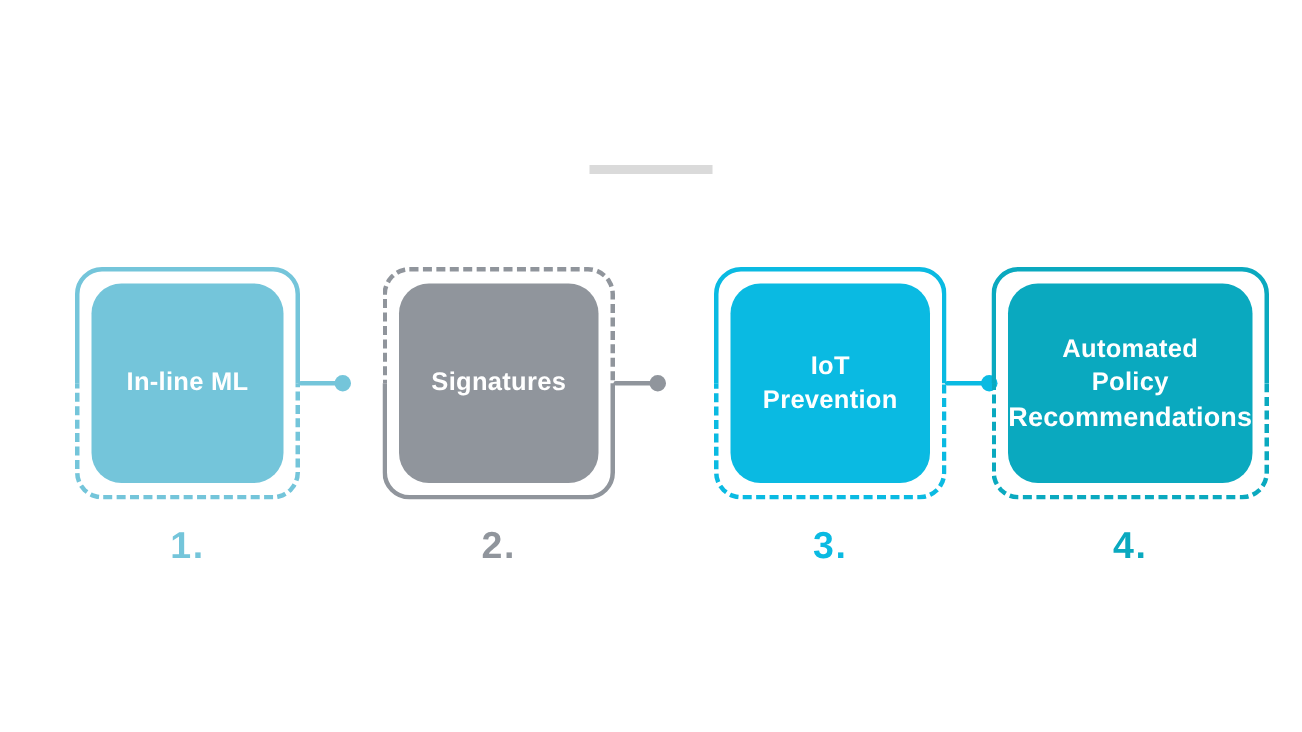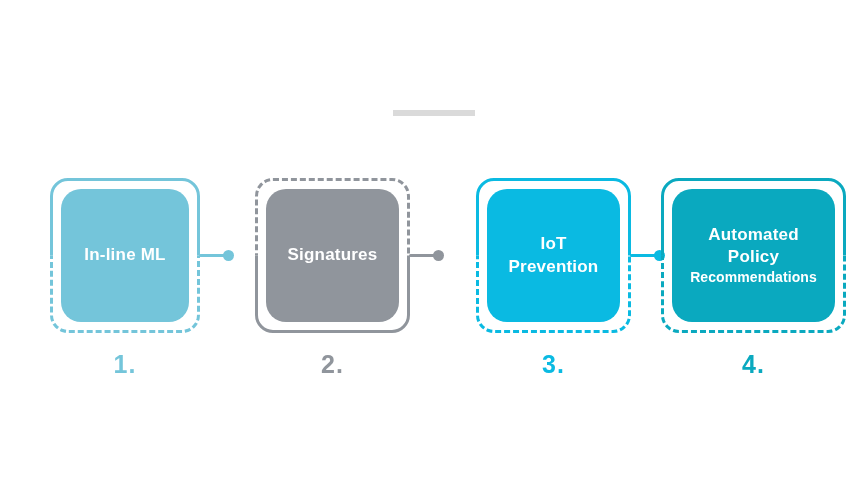--- a/index.html
+++ b/index.html
@@ -73,21 +73,21 @@
     align-items: center;
     justify-content: center;
     color: #ffffff;
     font-weight: 700;
     font-size: 17px;
     line-height: 1.3;
     text-align: center;
     letter-spacing: 0.2px;
   }
   .fill .line3 {
-    font-size: 14px;
+    font-size: 18px;
     line-height: 1.25;
     margin-top: 1px;
     letter-spacing: 0.1px;
   }
   .fill .line3:empty { display: none; }
 
   .connector {
     position: absolute;
     top: calc(50% - 1.5px);
     left: calc(100% - 1px);

